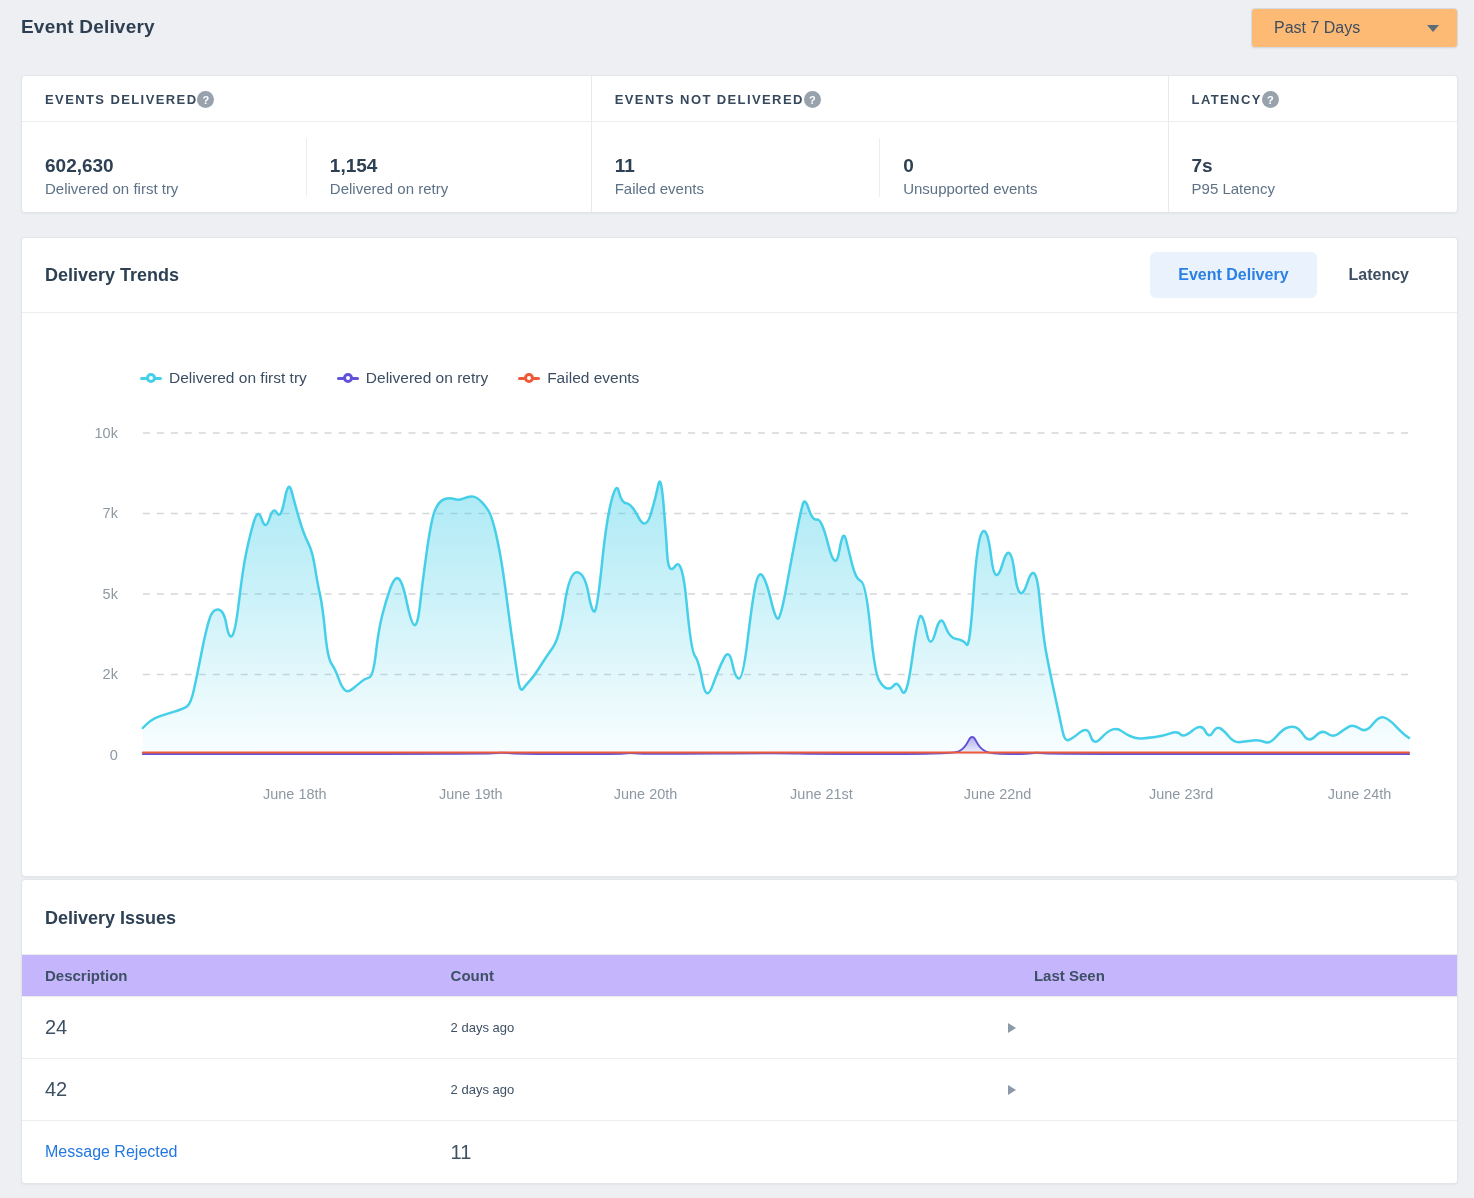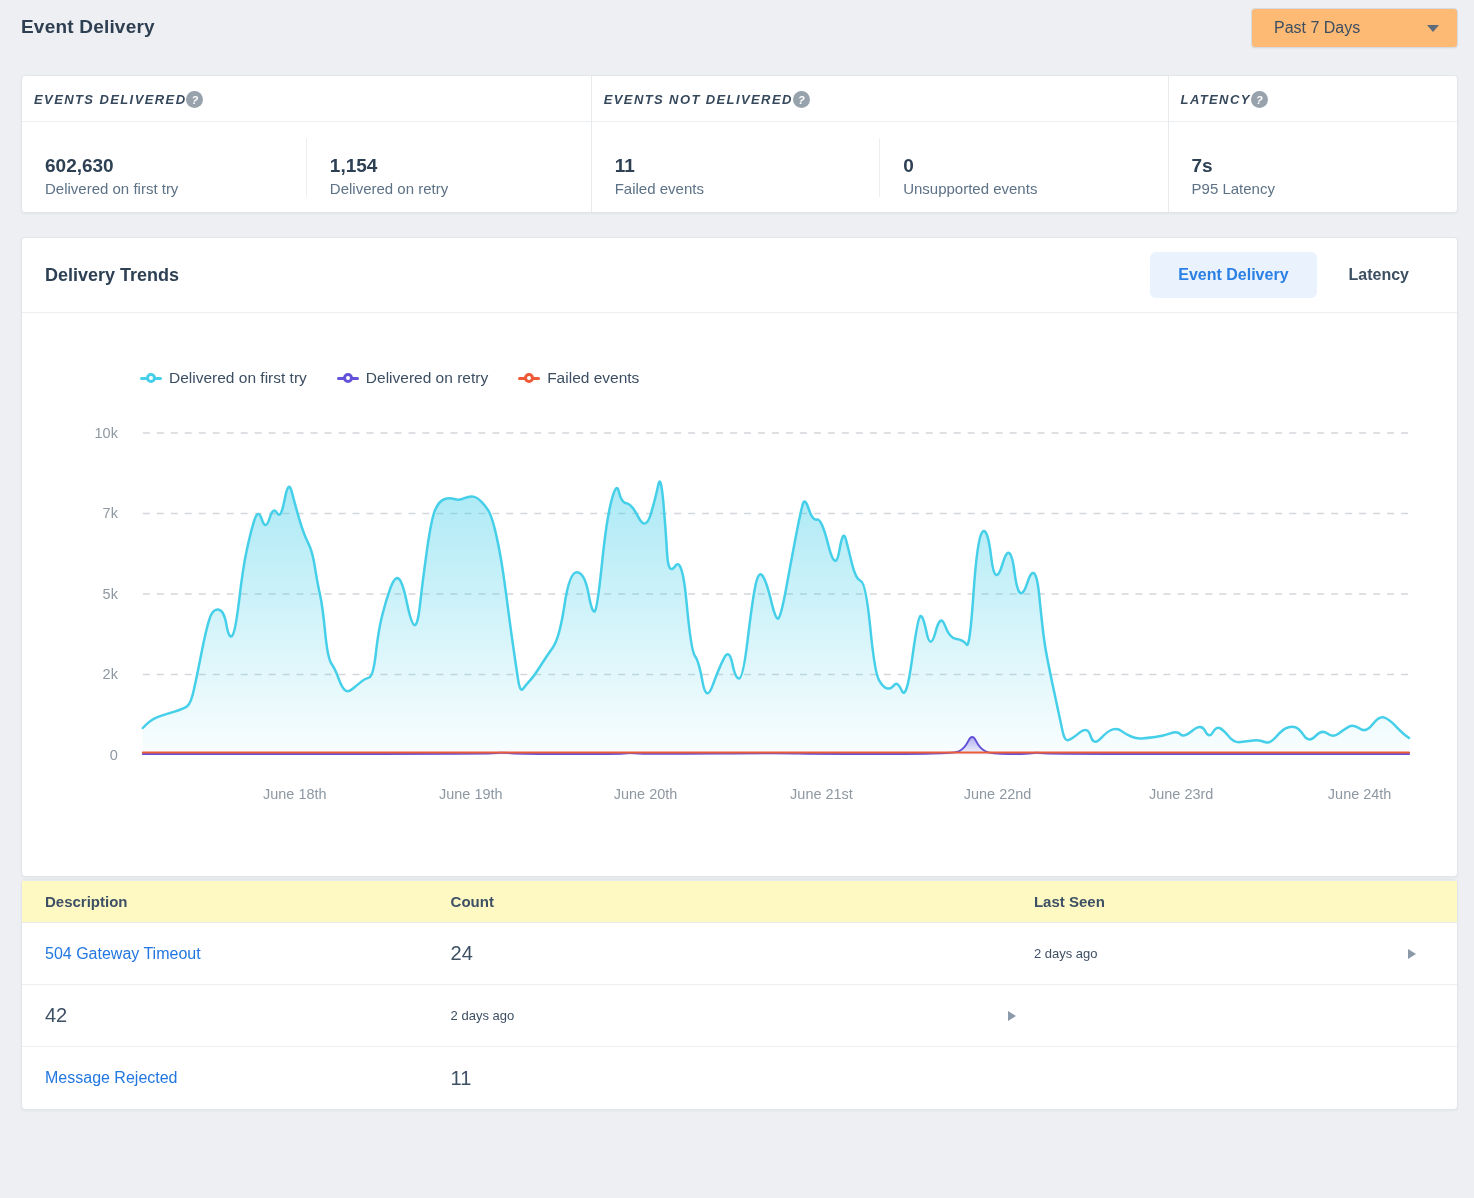--- a/index.html
+++ b/index.html
@@ -29,21 +29,21 @@
   }
 
   
   .stats-card { display: flex; height: 138px; margin-bottom: 24px; }
   .stats-group { display: flex; flex-direction: column; }
   .stats-group.g0 { flex: 0 0 39.7%; border-right: 1px solid #e7ebee; }
   .stats-group.g1 { flex: 0 0 40.2%; border-right: 1px solid #e7ebee; }
   .stats-group.g2 { flex: 1 1 auto; }
   .group-header {
     display: flex; align-items: center; gap: 0;
-    padding: 15px 12px 13px; border-bottom: 1px solid #eceff2; font-style: italic;
+    padding: 15px 23px 13px; border-bottom: 1px solid #eceff2;
   }
   .group-label { font-size: 13px; font-weight: 700; letter-spacing: 1.4px; color: #36485c; }
   .help-icon {
     width: 17px; height: 17px; border-radius: 50%; background: #97a2ad; color: #fff;
     font-size: 11px; font-weight: 700; display: inline-flex; align-items: center; justify-content: center;
     cursor: pointer; flex: 0 0 auto;
   }
   .help-icon::before { content: "?"; }
   .group-cells { display: flex; flex: 1; align-items: center; }
   .stat-cell { flex: 1; padding: 17px 23px 0; }
@@ -76,21 +76,21 @@
   #chart-svg text { fill: #8e98a2; }
   .ytick { font-size: 14.5px; }
   .xtick { font-size: 14.5px; }
 
   
   .issues-card { margin-bottom: 16px; }
   .issues-title { padding: 28px 23px 25px; }
   .issues-table { width: 100%; }
   .issue-grid { display: grid; grid-template-columns: 29.2% 42% auto; align-items: center; padding: 0 23px; }
   .issues-thead {
-    background: #fef9c3; border-top: 1px solid #e9ecef; border-bottom: 1px solid #e9ecef;
+    background: #c4b5fd; border-top: 1px solid #e9ecef; border-bottom: 1px solid #e9ecef;
     height: 43px;
   }
   .th { font-size: 15px; font-weight: 700; color: #3e5064; }
   .issue-row { height: 62px; border-bottom: 1px solid #eceff2; }
   .issue-row:last-child { border-bottom: none; }
   .issue-link { font-size: 16px; color: #2277e0; text-decoration: none; cursor: pointer; }
   .issue-count { font-size: 20px; color: #3e5064; }
   .issue-last { display: flex; align-items: center; justify-content: space-between; padding-right: 14px; font-size: 13px; color: #3e5064; }
   .row-chevron {
     background: none; border: none; cursor: pointer; padding: 4px; display: inline-flex;
@@ -220,28 +220,28 @@
         <path d="M121 315 Q128.6 306.6 136.2 303.9 Q143.8 301.1 152.7 298.6 Q161.6 296 165.4 293.3 Q169.2 290.5 172.3 276 Q175.5 261.5 179.9 238.9 Q184.4 216.4 187.6 206.3 Q190.7 196.1 196.4 196.6 Q202.2 197.1 204.7 211.6 Q207.2 226.1 210.4 222.8 Q213.6 219.6 217.4 187.4 Q221.2 155.2 225 137.5 Q228.8 119.8 232.6 107.4 Q236.4 95 240.2 106.5 Q244 117.9 247.8 105.5 Q251.6 93.1 255.4 100 Q259.2 106.9 263 86.5 Q266.8 66 270 78.4 Q273.2 90.8 277.6 105.9 Q282 121.1 286.4 129.6 Q290.9 138.2 293.4 154.6 Q296 171 298.6 182.4 Q301.1 193.9 303.6 219.7 Q306.1 245.4 309.9 250.7 Q313.7 256 316.9 265.2 Q320.1 274.4 323.3 277.1 Q326.4 279.9 331.5 275.5 Q336.6 271.2 339.8 268.6 Q342.9 266 347.4 264.6 Q351.8 263.1 354.3 240.6 Q356.8 218 360.6 202.7 Q364.5 187.4 368.9 175.2 Q373.3 163 377.1 165.6 Q380.9 168.1 385.4 189.5 Q389.8 210.9 393 212.1 Q396.2 213.2 398.7 190.6 Q401.2 168.1 405.6 136.6 Q410.1 105 413.9 96.5 Q417.7 87.9 422.8 86.2 Q427.9 84.4 432.9 86 Q438 87.6 443.1 85.2 Q448.1 82.8 452 83.6 Q455.8 84.4 460.2 88.8 Q464.6 93.1 467.8 99 Q471 105 474.8 121.6 Q478.6 138.2 481.8 159.6 Q484.9 181 487.4 200.8 Q490 220.6 492.6 238.3 Q495.1 256 497 267.9 Q498.9 279.9 502 275.5 Q505.2 271.2 509 267.1 Q512.8 263.1 519.1 253 Q525.5 242.8 531.9 233.9 Q538.2 225.1 543.3 191.8 Q548.3 158.5 555.9 159.3 Q563.5 160.1 567.3 180.7 Q571.1 201.3 573.7 198.1 Q576.2 194.8 580.7 151.4 Q585.1 107.9 590.2 88 Q595.2 68 597.8 79 Q600.3 89.9 605.3 90.3 Q610.4 90.8 617.4 104.3 Q624.4 117.9 629.5 101.5 Q634.5 85 637 72.5 Q639.6 59.9 642.2 88.9 Q644.7 117.9 646 140.4 Q647.2 163 654.2 153 Q661.2 143 665.6 190.5 Q670 238 673.9 243 Q677.7 248 681.5 268.9 Q685.3 289.8 691.6 272.4 Q697.9 255.1 703 245.1 Q708.1 235.1 711.3 250.6 Q714.4 266 718.2 265.5 Q722 265 726.5 228.2 Q730.9 191.3 734 174.7 Q737.2 158.1 741 162.1 Q744.9 166.2 750 187.1 Q755 208 757.5 205.4 Q760.1 202.9 765.2 175.6 Q770.2 148.2 775.3 121.6 Q780.4 95 782.3 90 Q784.2 85 788 96.5 Q791.8 107.9 796.2 106.5 Q800.6 105 807.6 132.6 Q814.6 160.1 818.4 138.1 Q822.2 116 824.8 125.5 Q827.3 135 831.1 150.6 Q834.9 166.2 840 168.1 Q845 170.1 849.5 215 Q853.9 259.9 858.3 267.4 Q862.8 275 866.6 275.5 Q870.4 276 873.5 271.9 Q876.7 267.9 881.2 277.9 Q885.6 287.9 891.3 246.3 Q897 204.8 899.5 203.1 Q902.1 201.3 905.9 219.7 Q909.7 238 914.8 219 Q919.8 200 924.3 212.6 Q928.7 225.1 935.7 226.1 Q942.7 227 945.9 231.6 Q949 236.1 952.8 180.6 Q956.6 125 961.7 119 Q966.8 113.1 970.6 144.6 Q974.4 176.2 982 150.6 Q989.6 125 994 159.9 Q998.5 194.8 1006.7 169.9 Q1014.9 144.9 1018.7 182.9 Q1022.5 220.9 1024.5 233 Q1026.4 245.1 1033.3 277.6 Q1040.3 310.1 1042.2 319.1 Q1044.1 328.2 1047.9 327 Q1051.7 325.9 1059.3 319.4 Q1066.9 313 1070.1 323 Q1073.3 333 1080.3 325.4 Q1087.2 317.9 1092.3 316.4 Q1097.4 315 1101.2 318.1 Q1105 321.1 1110.7 323.5 Q1116.4 325.9 1121.5 325.4 Q1126.5 324.9 1134.8 323.9 Q1143 323 1150 320.4 Q1157 317.9 1160.2 321.4 Q1163.3 324.9 1172.2 317.5 Q1181 310.1 1184.8 318 Q1188.7 325.9 1192.5 319.4 Q1196.3 313 1200.1 315.4 Q1203.9 317.9 1209 324 Q1214 330.1 1220.3 329.1 Q1226.7 328.2 1233.1 327.5 Q1239.4 326.9 1244.5 329 Q1249.5 331.1 1255.2 324.5 Q1260.9 317.9 1265.3 315.4 Q1269.8 313 1274.3 314 Q1278.7 315 1283.8 322.6 Q1288.8 330.1 1295.2 323.1 Q1301.5 316.2 1307.2 320.5 Q1312.9 324.9 1318.6 320.5 Q1324.3 316.2 1328.8 313.6 Q1333.2 311.1 1339.6 315.6 Q1345.9 320.1 1352.3 311.6 Q1358.6 303 1363.7 304.4 Q1368.7 305.9 1375.1 312.7 Q1381.4 319.5 1385.2 322.2 L1389 324.9 L1389 342 L121 342 Z" fill="url(#grad0)" stroke="none"></path>
         <path d="M121 315 Q128.6 306.6 136.2 303.9 Q143.8 301.1 152.7 298.6 Q161.6 296 165.4 293.3 Q169.2 290.5 172.3 276 Q175.5 261.5 179.9 238.9 Q184.4 216.4 187.6 206.3 Q190.7 196.1 196.4 196.6 Q202.2 197.1 204.7 211.6 Q207.2 226.1 210.4 222.8 Q213.6 219.6 217.4 187.4 Q221.2 155.2 225 137.5 Q228.8 119.8 232.6 107.4 Q236.4 95 240.2 106.5 Q244 117.9 247.8 105.5 Q251.6 93.1 255.4 100 Q259.2 106.9 263 86.5 Q266.8 66 270 78.4 Q273.2 90.8 277.6 105.9 Q282 121.1 286.4 129.6 Q290.9 138.2 293.4 154.6 Q296 171 298.6 182.4 Q301.1 193.9 303.6 219.7 Q306.1 245.4 309.9 250.7 Q313.7 256 316.9 265.2 Q320.1 274.4 323.3 277.1 Q326.4 279.9 331.5 275.5 Q336.6 271.2 339.8 268.6 Q342.9 266 347.4 264.6 Q351.8 263.1 354.3 240.6 Q356.8 218 360.6 202.7 Q364.5 187.4 368.9 175.2 Q373.3 163 377.1 165.6 Q380.9 168.1 385.4 189.5 Q389.8 210.9 393 212.1 Q396.2 213.2 398.7 190.6 Q401.2 168.1 405.6 136.6 Q410.1 105 413.9 96.5 Q417.7 87.9 422.8 86.2 Q427.9 84.4 432.9 86 Q438 87.6 443.1 85.2 Q448.1 82.8 452 83.6 Q455.8 84.4 460.2 88.8 Q464.6 93.1 467.8 99 Q471 105 474.8 121.6 Q478.6 138.2 481.8 159.6 Q484.9 181 487.4 200.8 Q490 220.6 492.6 238.3 Q495.1 256 497 267.9 Q498.9 279.9 502 275.5 Q505.2 271.2 509 267.1 Q512.8 263.1 519.1 253 Q525.5 242.8 531.9 233.9 Q538.2 225.1 543.3 191.8 Q548.3 158.5 555.9 159.3 Q563.5 160.1 567.3 180.7 Q571.1 201.3 573.7 198.1 Q576.2 194.8 580.7 151.4 Q585.1 107.9 590.2 88 Q595.2 68 597.8 79 Q600.3 89.9 605.3 90.3 Q610.4 90.8 617.4 104.3 Q624.4 117.9 629.5 101.5 Q634.5 85 637 72.5 Q639.6 59.9 642.2 88.9 Q644.7 117.9 646 140.4 Q647.2 163 654.2 153 Q661.2 143 665.6 190.5 Q670 238 673.9 243 Q677.7 248 681.5 268.9 Q685.3 289.8 691.6 272.4 Q697.9 255.1 703 245.1 Q708.1 235.1 711.3 250.6 Q714.4 266 718.2 265.5 Q722 265 726.5 228.2 Q730.9 191.3 734 174.7 Q737.2 158.1 741 162.1 Q744.9 166.2 750 187.1 Q755 208 757.5 205.4 Q760.1 202.9 765.2 175.6 Q770.2 148.2 775.3 121.6 Q780.4 95 782.3 90 Q784.2 85 788 96.5 Q791.8 107.9 796.2 106.5 Q800.6 105 807.6 132.6 Q814.6 160.1 818.4 138.1 Q822.2 116 824.8 125.5 Q827.3 135 831.1 150.6 Q834.9 166.2 840 168.1 Q845 170.1 849.5 215 Q853.9 259.9 858.3 267.4 Q862.8 275 866.6 275.5 Q870.4 276 873.5 271.9 Q876.7 267.9 881.2 277.9 Q885.6 287.9 891.3 246.3 Q897 204.8 899.5 203.1 Q902.1 201.3 905.9 219.7 Q909.7 238 914.8 219 Q919.8 200 924.3 212.6 Q928.7 225.1 935.7 226.1 Q942.7 227 945.9 231.6 Q949 236.1 952.8 180.6 Q956.6 125 961.7 119 Q966.8 113.1 970.6 144.6 Q974.4 176.2 982 150.6 Q989.6 125 994 159.9 Q998.5 194.8 1006.7 169.9 Q1014.9 144.9 1018.7 182.9 Q1022.5 220.9 1024.5 233 Q1026.4 245.1 1033.3 277.6 Q1040.3 310.1 1042.2 319.1 Q1044.1 328.2 1047.9 327 Q1051.7 325.9 1059.3 319.4 Q1066.9 313 1070.1 323 Q1073.3 333 1080.3 325.4 Q1087.2 317.9 1092.3 316.4 Q1097.4 315 1101.2 318.1 Q1105 321.1 1110.7 323.5 Q1116.4 325.9 1121.5 325.4 Q1126.5 324.9 1134.8 323.9 Q1143 323 1150 320.4 Q1157 317.9 1160.2 321.4 Q1163.3 324.9 1172.2 317.5 Q1181 310.1 1184.8 318 Q1188.7 325.9 1192.5 319.4 Q1196.3 313 1200.1 315.4 Q1203.9 317.9 1209 324 Q1214 330.1 1220.3 329.1 Q1226.7 328.2 1233.1 327.5 Q1239.4 326.9 1244.5 329 Q1249.5 331.1 1255.2 324.5 Q1260.9 317.9 1265.3 315.4 Q1269.8 313 1274.3 314 Q1278.7 315 1283.8 322.6 Q1288.8 330.1 1295.2 323.1 Q1301.5 316.2 1307.2 320.5 Q1312.9 324.9 1318.6 320.5 Q1324.3 316.2 1328.8 313.6 Q1333.2 311.1 1339.6 315.6 Q1345.9 320.1 1352.3 311.6 Q1358.6 303 1363.7 304.4 Q1368.7 305.9 1375.1 312.7 Q1381.4 319.5 1385.2 322.2 L1389 324.9" fill="none" stroke="#45cfe9" stroke-width="2.5" stroke-linejoin="round" stroke-linecap="round"></path>
         <path d="M121 341 Q463.4 341 471 340.2 Q478.6 339.4 490 340.2 Q501.4 341 549 341 Q596.5 341 602.2 340.4 Q607.9 339.7 618 340.4 Q628.2 341 698 340.6 Q767.7 340.1 777.2 340.6 Q786.7 341 859.6 341 Q932.5 341 938.2 338.3 Q943.9 335.6 947.7 327.9 Q951.5 320.1 955.3 327.9 Q959.1 335.6 964.9 338.3 Q970.6 341 988.4 341 Q1006.1 341 1010.5 340.2 Q1014.9 339.4 1023.2 340.2 Q1031.4 341 1210.2 341 L1389 341 L1389 342 L121 342 Z" fill="url(#grad1)" stroke="none"></path>
         <path d="M121 341 Q463.4 341 471 340.2 Q478.6 339.4 490 340.2 Q501.4 341 549 341 Q596.5 341 602.2 340.4 Q607.9 339.7 618 340.4 Q628.2 341 698 340.6 Q767.7 340.1 777.2 340.6 Q786.7 341 859.6 341 Q932.5 341 938.2 338.3 Q943.9 335.6 947.7 327.9 Q951.5 320.1 955.3 327.9 Q959.1 335.6 964.9 338.3 Q970.6 341 988.4 341 Q1006.1 341 1010.5 340.2 Q1014.9 339.4 1023.2 340.2 Q1031.4 341 1210.2 341 L1389 341" fill="none" stroke="#6152d9" stroke-width="2" stroke-linejoin="round" stroke-linecap="round"></path>
         <path d="M121 339.4 Q755 339.4 1072 339.4 L1389 339.4" fill="none" stroke="#ee5a38" stroke-width="2" stroke-linejoin="round" stroke-linecap="round"></path>
       </svg>
   </div>
 </section>
 
 <section class="card issues-card">
+  <h2 class="section-title issues-title">Delivery Issues</h2>
   <div class="issues-table">
     <div class="issue-grid issues-thead">
       <span class="th">Description</span>
       <span class="th">Count</span>
       <span class="th">Last Seen</span>
     </div>
     <div class="issue-grid issue-row">
-      <a class="issue-link">504 Gateway Timeout</a>
       <span class="issue-count">24</span>
       <span class="issue-last">
         <span>2 days ago</span>
         <button class="row-chevron"></button>
       </span>
     </div>
     <div class="issue-grid issue-row">
       <span class="issue-count">42</span>
       <span class="issue-last">
         <span>2 days ago</span>

